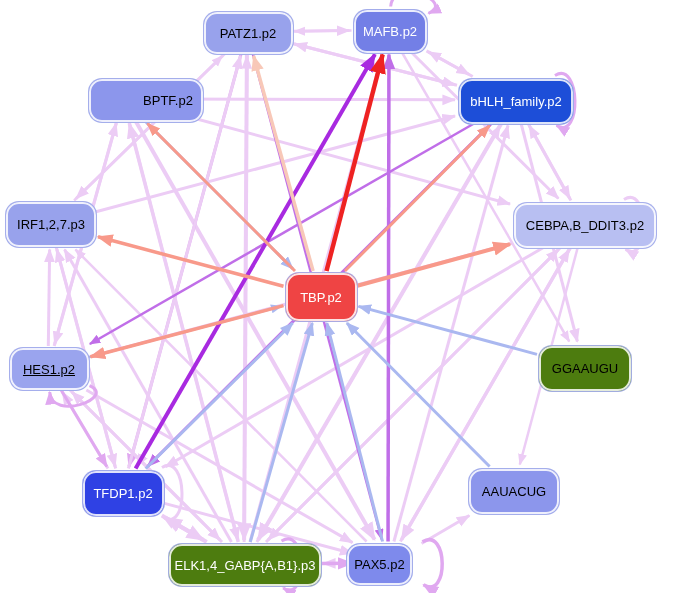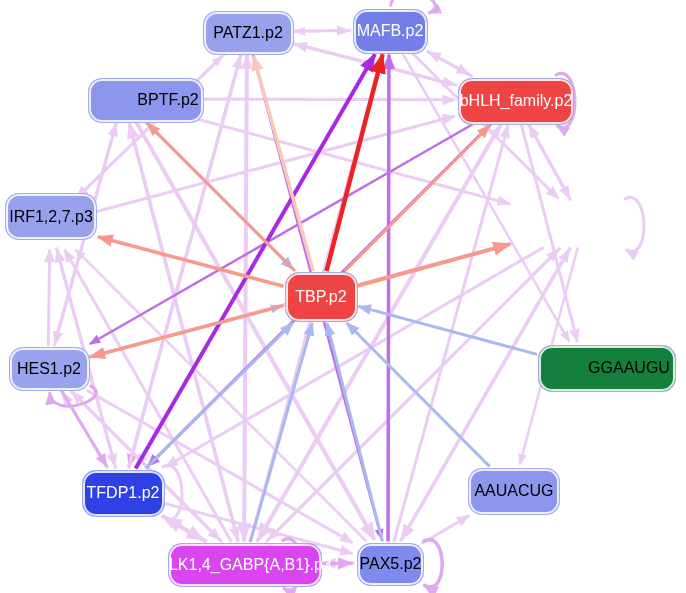--- a/index.html
+++ b/index.html
@@ -8,21 +8,21 @@
     width:686px;height:593px;
     background:#ffffff;
     font-family:"Liberation Sans", sans-serif;
     overflow:hidden;
   }
   #edges{position:absolute;left:0;top:0;width:686px;height:593px;}
   .node{
     position:absolute;
     display:flex;align-items:center;justify-content:center;
     border-radius:14px;
-    font-size:16px;
+    font-size:13px;
     white-space:nowrap;
     border:1px solid rgba(165,175,235,0.95);
     box-shadow: inset 0 0 0 2px rgba(255,255,255,0.85);
     cursor:pointer;
     user-select:none;
   }
 </style>
 </head>
 <body>
 
@@ -138,40 +138,43 @@
 
 <div class="node" style="left: 202.5px; top: 11px; width: 89px; height: 42px; background: rgb(152, 162, 236); color: rgb(0, 0, 0);">
       <span>PATZ1.p2</span>
     </div>
     <div class="node" style="left: 352.5px; top: 8.5px; width: 73px; height: 43px; background: rgb(115, 127, 230); color: rgb(255, 255, 255); justify-content: center;">
       <span>MAFB.p2</span>
     </div>
     <div class="node" style="left: 88px; top: 77.5px; width: 70px; height: 43px; background: rgb(140, 150, 236); color: rgb(0, 0, 0); padding-left: 44px;">
       <span>BPTF.p2</span>
     </div>
-    <div class="node" style="left: 458px; top: 77.5px; width: 114px; height: 45px; background: #ef4444; color: rgb(255, 255, 255);">
+    <div class="node" style="left: 458px; top: 77.5px; width: 114px; height: 45px; background: #1d4ed8; color: rgb(255, 255, 255);">
       <span>bHLH_family.p2</span>
     </div>
-    <div class="node" style="left: 5px; top: 193px; width: 90px; height: 45px; background: rgb(152, 162, 236); color: rgb(0, 0, 0);">
+    <div class="node" style="left: 5px; top: 201px; width: 90px; height: 45px; background: rgb(152, 162, 236); color: rgb(0, 0, 0);">
       <span>IRF1,2,7.p3</span>
+    </div>
+    <div class="node" style="left: 513px; top: 201.5px; width: 142px; height: 45px; background: rgb(184, 191, 242); color: rgb(0, 0, 0);">
+      <span>CEBPA,B_DDIT3.p2</span>
     </div>
     <div class="node" style="left: 284.5px; top: 272px; width: 71px; height: 48px; background: #ef4444; color: rgb(255, 255, 255);">
       <span>TBP.p2</span>
     </div>
-    <div class="node" style="left: 8.5px; top: 347px; width: 79px; height: 42px; background: rgb(154, 164, 238); color: rgb(0, 0, 0);">
+    <div class="node" style="left: 8.5px; top: 347px; width: 79px; height: 42px; background: rgb(154, 164, 238); color: rgb(0, 0, 0); text-decoration: underline;">
       <span>HES1.p2</span>
     </div>
-    <div class="node" style="left: 538px; top: 344.5px; width: 92px; height: 45px; background: #15803d; color: rgb(0, 0, 0); padding-left: 44px;">
+    <div class="node" style="left: 538px; top: 344.5px; width: 92px; height: 45px; background: #4d7c0f; color: rgb(0, 0, 0);">
       <span>GGAAUGU</span>
     </div>
     <div class="node" style="left: 81.5px; top: 469.5px; width: 81px; height: 45px; background: rgb(47, 65, 228); color: rgb(255, 255, 255); text-align: right;">
       <span>TFDP1.p2</span>
     </div>
     <div class="node" style="left: 468px; top: 467.5px; width: 90px; height: 45px; background: rgb(140, 150, 236); color: #000000;">
       <span>AAUACUG</span>
     </div>
-    <div class="node" style="left: 168px; top: 543px; width: 152px; height: 42px; background: #d946ef; color: rgb(255, 255, 255);">
+    <div class="node" style="left: 168px; top: 543px; width: 152px; height: 42px; background: #4d7c0f; color: rgb(255, 255, 255);">
       <span>ELK1,4_GABP{A,B1}.p3</span>
     </div>
-    <div class="node" style="left: 357px; top: 542.5px; width: 65px; height: 41px; background: rgb(126, 138, 236); color: rgb(0, 0, 0);">
+    <div class="node" style="left: 346px; top: 542.5px; width: 65px; height: 41px; background: rgb(126, 138, 236); color: rgb(0, 0, 0);">
       <span>PAX5.p2</span>
     </div>
   </div>
 
 </body></html>

